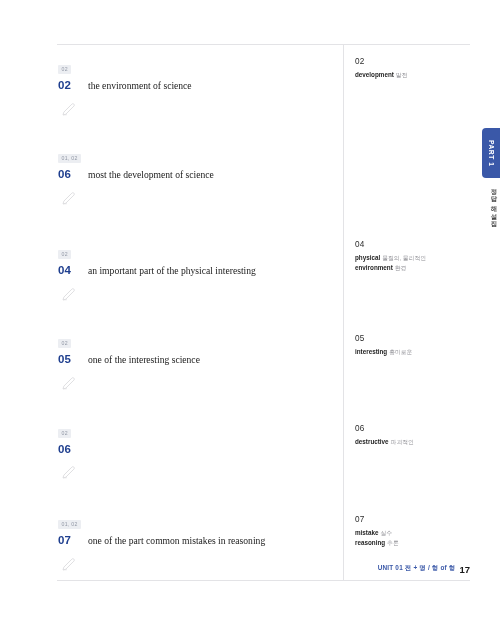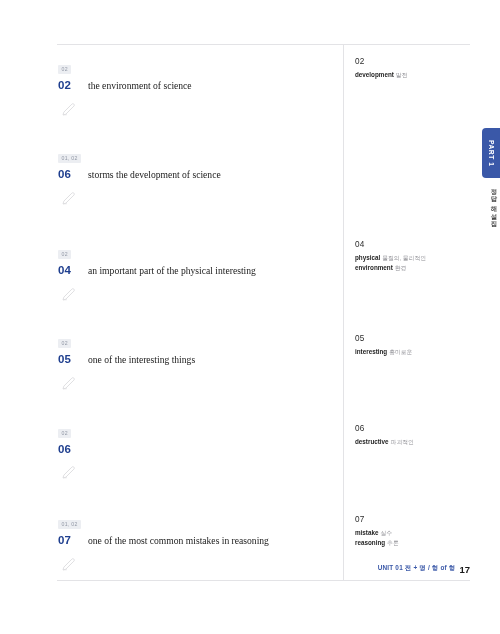--- a/index.html
+++ b/index.html
@@ -228,21 +228,21 @@
       <svg class="pencil" viewBox="0 0 24 24">
         <path d="M3 21l1.2-4.2L16.4 4.6a2 2 0 0 1 2.8 0l0.2 0.2a2 2 0 0 1 0 2.8L7.2 19.8 3 21z" fill="none" stroke="#b5b5bb" stroke-width="1.4"></path>
         <path d="M3.4 20.6h5.2" stroke="#b5b5bb" stroke-width="1.4"></path>
       </svg>
     </div>
 
     <div class="row" style="top:146px">
       <span class="tag">01, 02</span>
       <div class="answer-line">
         <span class="q-num">06</span>
-        <span class="q-text">storms the development of science</span>
+        <span class="q-text">most the development of science</span>
       </div>
       <svg class="pencil" viewBox="0 0 24 24">
         <path d="M3 21l1.2-4.2L16.4 4.6a2 2 0 0 1 2.8 0l0.2 0.2a2 2 0 0 1 0 2.8L7.2 19.8 3 21z" fill="none" stroke="#b5b5bb" stroke-width="1.4"></path>
         <path d="M3.4 20.6h5.2" stroke="#b5b5bb" stroke-width="1.4"></path>
       </svg>
     </div>
 
     <div class="row" style="top:242px">
       <span class="tag">02</span>
       <div class="answer-line">
@@ -252,21 +252,21 @@
       <svg class="pencil" viewBox="0 0 24 24">
         <path d="M3 21l1.2-4.2L16.4 4.6a2 2 0 0 1 2.8 0l0.2 0.2a2 2 0 0 1 0 2.8L7.2 19.8 3 21z" fill="none" stroke="#b5b5bb" stroke-width="1.4"></path>
         <path d="M3.4 20.6h5.2" stroke="#b5b5bb" stroke-width="1.4"></path>
       </svg>
     </div>
 
     <div class="row" style="top:331px">
       <span class="tag">02</span>
       <div class="answer-line">
         <span class="q-num">05</span>
-        <span class="q-text">one of the interesting things</span>
+        <span class="q-text">one of the interesting science</span>
       </div>
       <svg class="pencil" viewBox="0 0 24 24">
         <path d="M3 21l1.2-4.2L16.4 4.6a2 2 0 0 1 2.8 0l0.2 0.2a2 2 0 0 1 0 2.8L7.2 19.8 3 21z" fill="none" stroke="#b5b5bb" stroke-width="1.4"></path>
         <path d="M3.4 20.6h5.2" stroke="#b5b5bb" stroke-width="1.4"></path>
       </svg>
     </div>
 
     <div class="row" style="top:421px">
       <span class="tag">02</span>
       <div class="answer-line">
@@ -275,21 +275,21 @@
       <svg class="pencil" viewBox="0 0 24 24">
         <path d="M3 21l1.2-4.2L16.4 4.6a2 2 0 0 1 2.8 0l0.2 0.2a2 2 0 0 1 0 2.8L7.2 19.8 3 21z" fill="none" stroke="#b5b5bb" stroke-width="1.4"></path>
         <path d="M3.4 20.6h5.2" stroke="#b5b5bb" stroke-width="1.4"></path>
       </svg>
     </div>
 
     <div class="row" style="top:512px">
       <span class="tag">01, 02</span>
       <div class="answer-line">
         <span class="q-num">07</span>
-        <span class="q-text">one of the most common mistakes in reasoning</span>
+        <span class="q-text">one of the part common mistakes in reasoning</span>
       </div>
       <svg class="pencil" viewBox="0 0 24 24">
         <path d="M3 21l1.2-4.2L16.4 4.6a2 2 0 0 1 2.8 0l0.2 0.2a2 2 0 0 1 0 2.8L7.2 19.8 3 21z" fill="none" stroke="#b5b5bb" stroke-width="1.4"></path>
         <path d="M3.4 20.6h5.2" stroke="#b5b5bb" stroke-width="1.4"></path>
       </svg>
     </div>
 
   </div>
 
   <div class="vocab-col">

